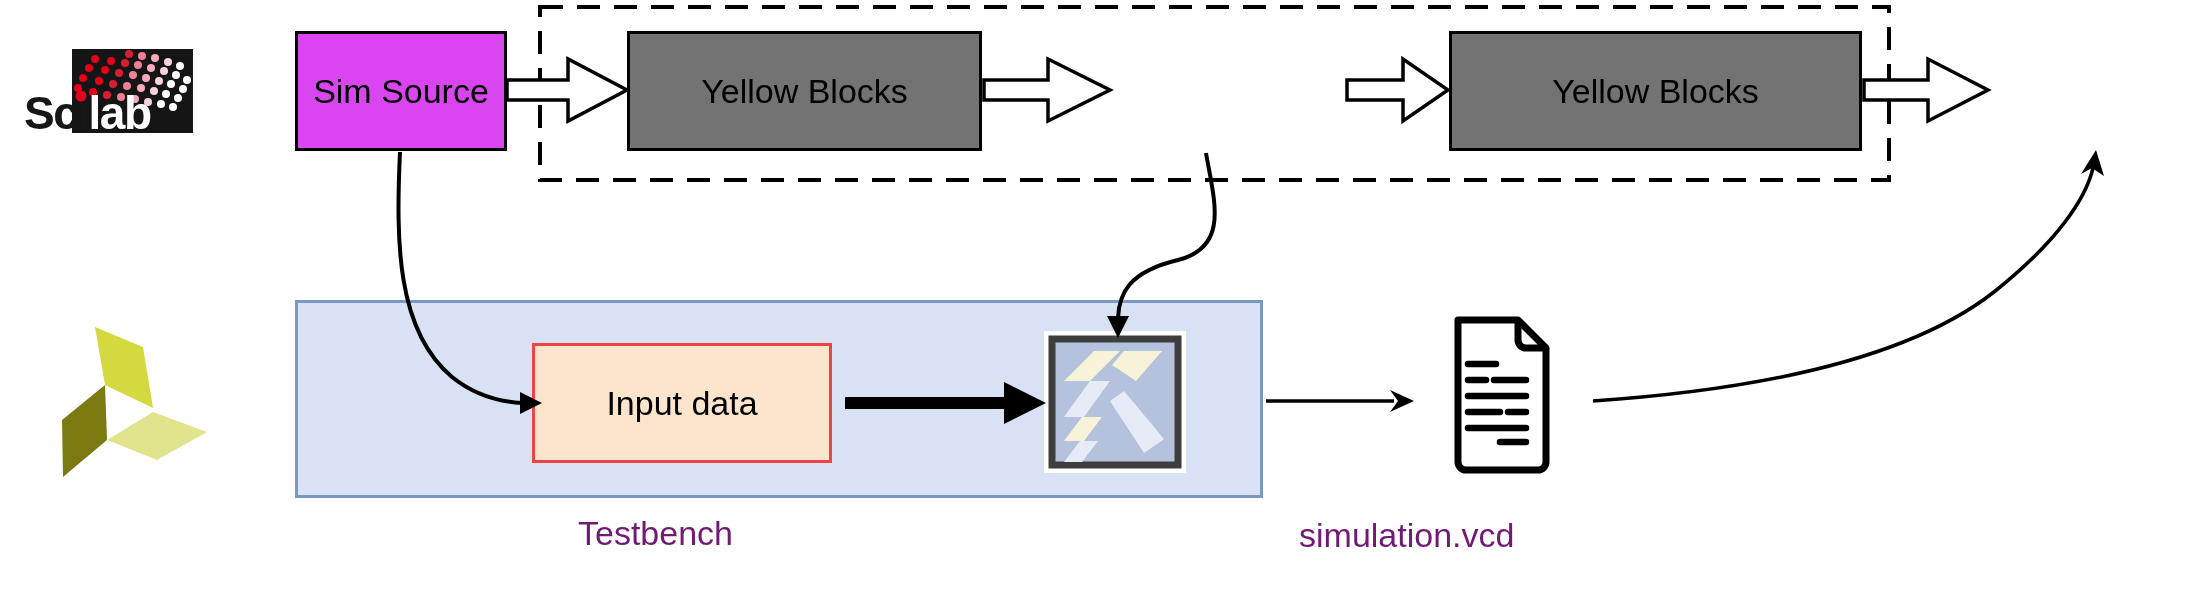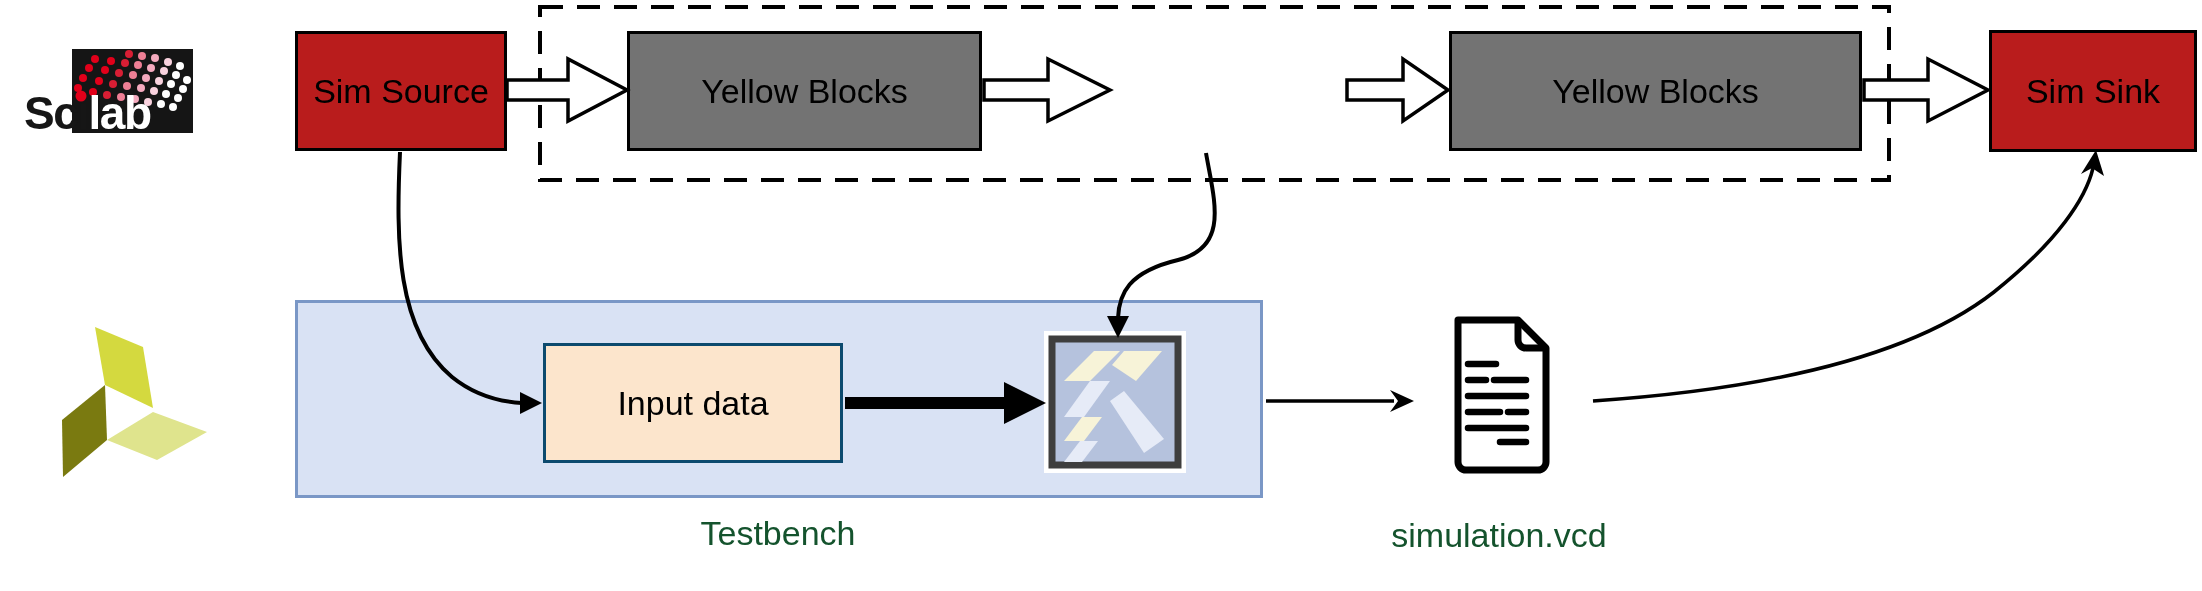--- a/index.html
+++ b/index.html
@@ -5,37 +5,37 @@
   html,body{margin:0;padding:0;background:#ffffff;}
   body{font-family:"Liberation Sans", sans-serif;}
   .canvas{position:relative;width:2202px;height:591px;background:#ffffff;overflow:hidden;}
 
   
   .node{position:absolute;box-sizing:border-box;border:3px solid #000;
         display:flex;align-items:center;justify-content:center;
         font-size:34px;color:#000;}
   .node span{white-space:nowrap;}
 
-  .blue   {background:#b91c1c;}
+  .blue   {background:#d946ef;}
   .yellow {background:#737373;}
   .green  {background:#30FD30;}
 
   #sim-source {left:295px;top:31px;width:212px;height:120px;}
   #yellow-1   {left:627px;top:31px;width:355px;height:120px;}
   #green-1    {left:1111px;top:31px;width:234px;height:121px;}
   #yellow-2   {left:1449px;top:31px;width:413px;height:120px;}
   #sim-sink   {left:1989px;top:30px;width:208px;height:122px;}
 
   #testbench-box{left:295px;top:300px;width:968px;height:198px;
       background:#D9E2F4;border:3px solid #7A97C6;position:absolute;box-sizing:border-box;}
 
-  #input-data{left:543px;top:343px;width:300px;height:120px;
-      background:#FCE5CC;border:3px solid #0c4a6e;}
+  #input-data{left:532px;top:343px;width:300px;height:120px;
+      background:#FCE5CC;border:3px solid #ef4444;}
 
-  .caption{position:absolute;font-size:34px;color:#14532d;text-align:center;width:400px;}
+  .caption{position:absolute;font-size:34px;color:#701a75;text-align:left;width:400px;}
   #testbench-label{left:578px;top:514px;}
   #vcd-label{left:1299px;top:516px;}
 
   .logo{position:absolute;}
   #scilab-logo{left:15px;top:40px;}
   #pinwheel-logo{left:60px;top:325px;}
   #xilinx-icon{left:1044px;top:331px;}
   #doc-icon{left:1438px;top:312px;}
 
   #connectors{position:absolute;left:0;top:0;z-index:10;pointer-events:none;}
@@ -110,23 +110,20 @@
 
   <div id="sim-source" class="node blue">
     <span>Sim Source</span>
   </div>
   <div id="yellow-1" class="node yellow">
     <span>Yellow Blocks</span>
   </div>
   <div id="yellow-2" class="node yellow">
     <span>Yellow Blocks</span>
   </div>
-  <div id="sim-sink" class="node blue">
-    <span>Sim Sink</span>
-  </div>
 
   <div id="testbench-box"></div>
   <div id="input-data" class="node">
     <span>Input data</span>
   </div>
 
   <svg id="xilinx-icon" class="logo" width="142" height="142" viewBox="0 0 142 142">
     <rect x="0" y="0" width="142" height="142" fill="#FFFFFF"></rect>
     <rect x="8" y="8" width="126" height="126" fill="#B5C2DD" stroke="#3E3E3E" stroke-width="7"></rect>
     <g>

